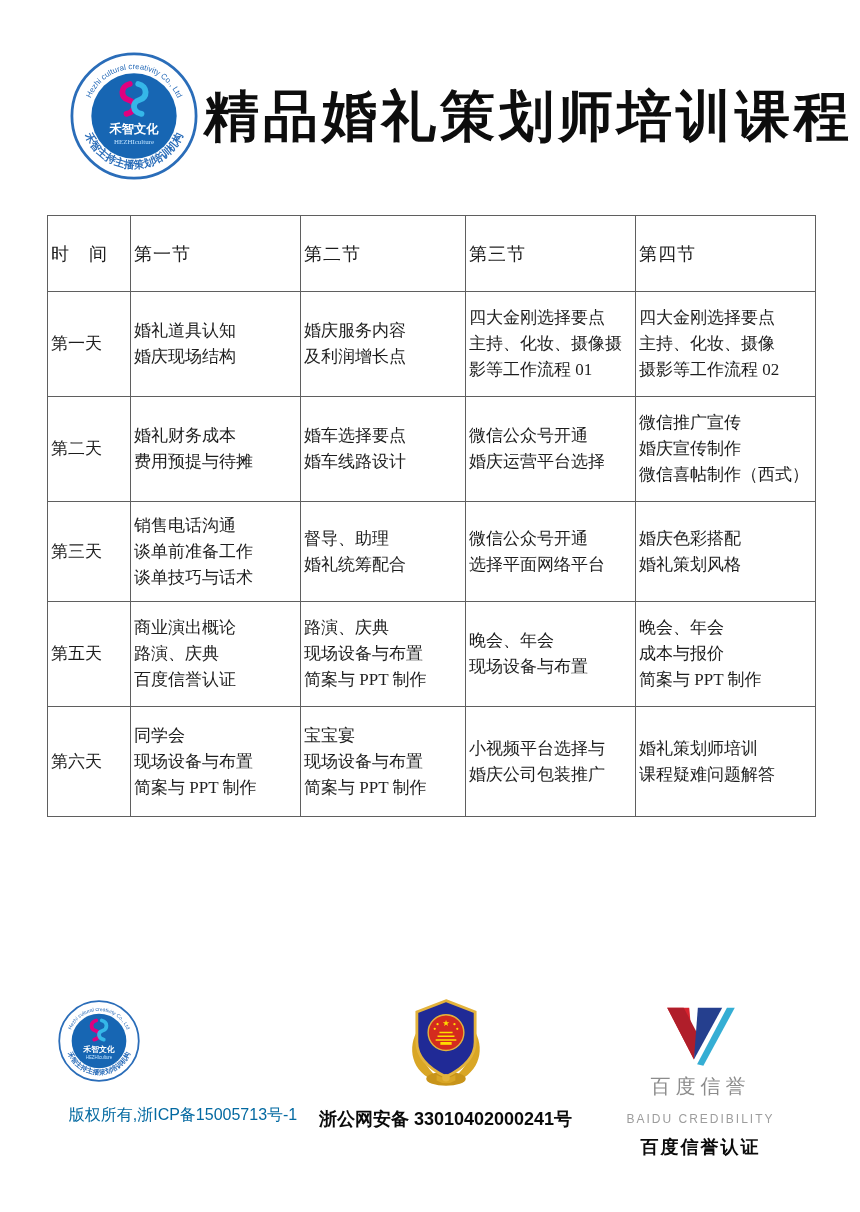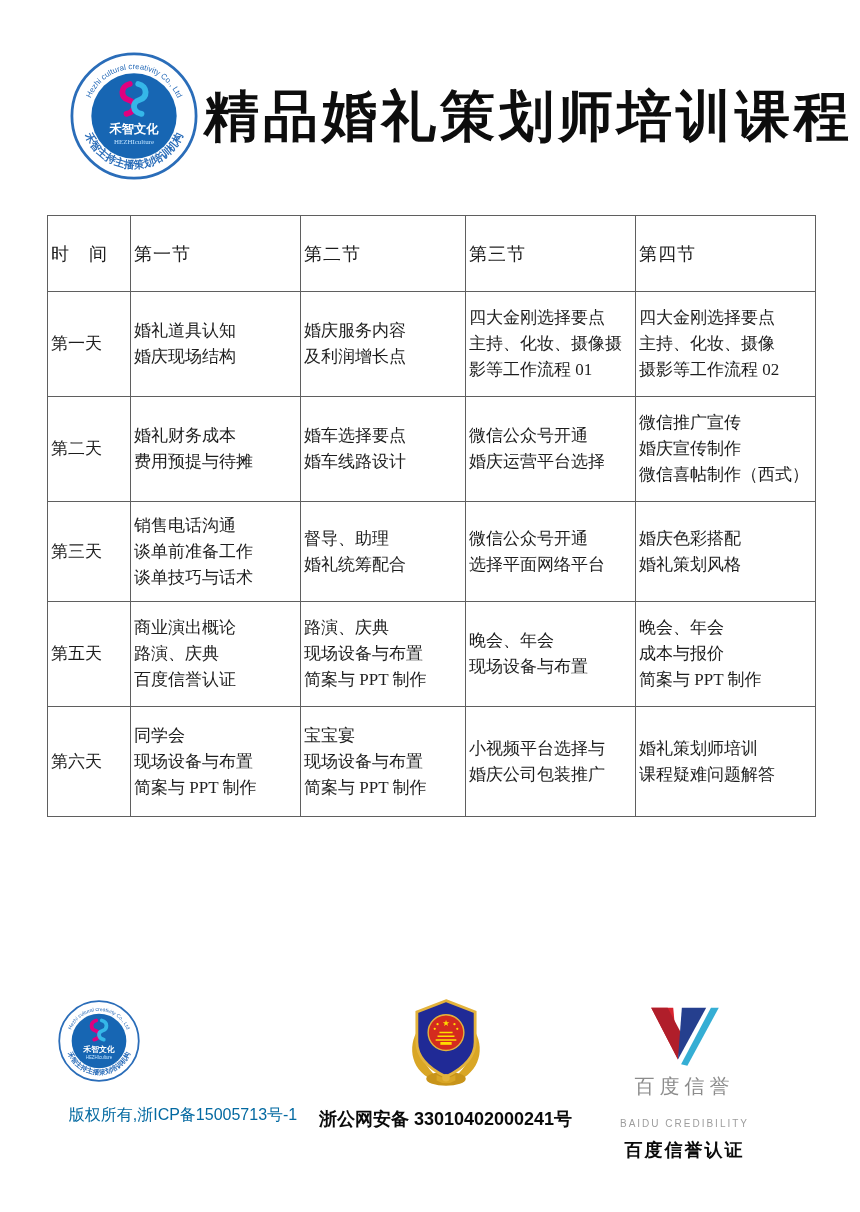--- a/index.html
+++ b/index.html
@@ -21,28 +21,28 @@
   tr.hdr{height:76px;}
   tr.hdr td{font-size:18px;letter-spacing:1px;}
   td.day{vertical-align:top;padding-top:28px;font-size:18px;}
 
   
   .footer{position:absolute;left:0;top:995px;width:860px;height:140px;
           font-family:"Liberation Sans","DejaVu Sans",sans-serif;}
   .f-col{position:absolute;text-align:center;}
   .f-left{left:58px;top:5px;width:250px;}
   .f-mid{left:318px;top:0px;width:255px;}
-  .f-right{left:577px;top:8px;width:215px;}
+  .f-right{left:593px;top:8px;width:215px;}
   .logo-small{width:82px;height:82px;}
   .badge-svg{width:96px;height:94px;}
   .v-svg{width:80px;height:66px;}
   .copyright{margin-top:23px;font-size:16px;color:#0369a1;white-space:nowrap;}
   .police{margin-top:14px;font-size:18px;font-weight:bold;color:#0a0a0a;white-space:nowrap;}
   .baidu-name{font-size:20px;color:#8c8c8c;letter-spacing:5px;margin-top:0px;}
-  .baidu-en{font-size:10px;color:#9d9d9d;letter-spacing:2px;margin-top:18px;}
+  .baidu-en{font-size:12px;color:#9d9d9d;letter-spacing:2px;margin-top:12px;}
   .baidu-cert{font-size:18px;font-weight:bold;color:#0a0a0a;margin-top:9px;letter-spacing:2px;}
 </style>
 </head>
 <body>
 
 <div class="page">
 
   <div class="header">
     <div class="logo-big" id="logo-header"><svg viewBox="0 0 120 120" width="100%" height="100%">
     <circle cx="60" cy="60" r="58.2" fill="#ffffff" stroke="#2a6db9" stroke-width="2.6"></circle>

